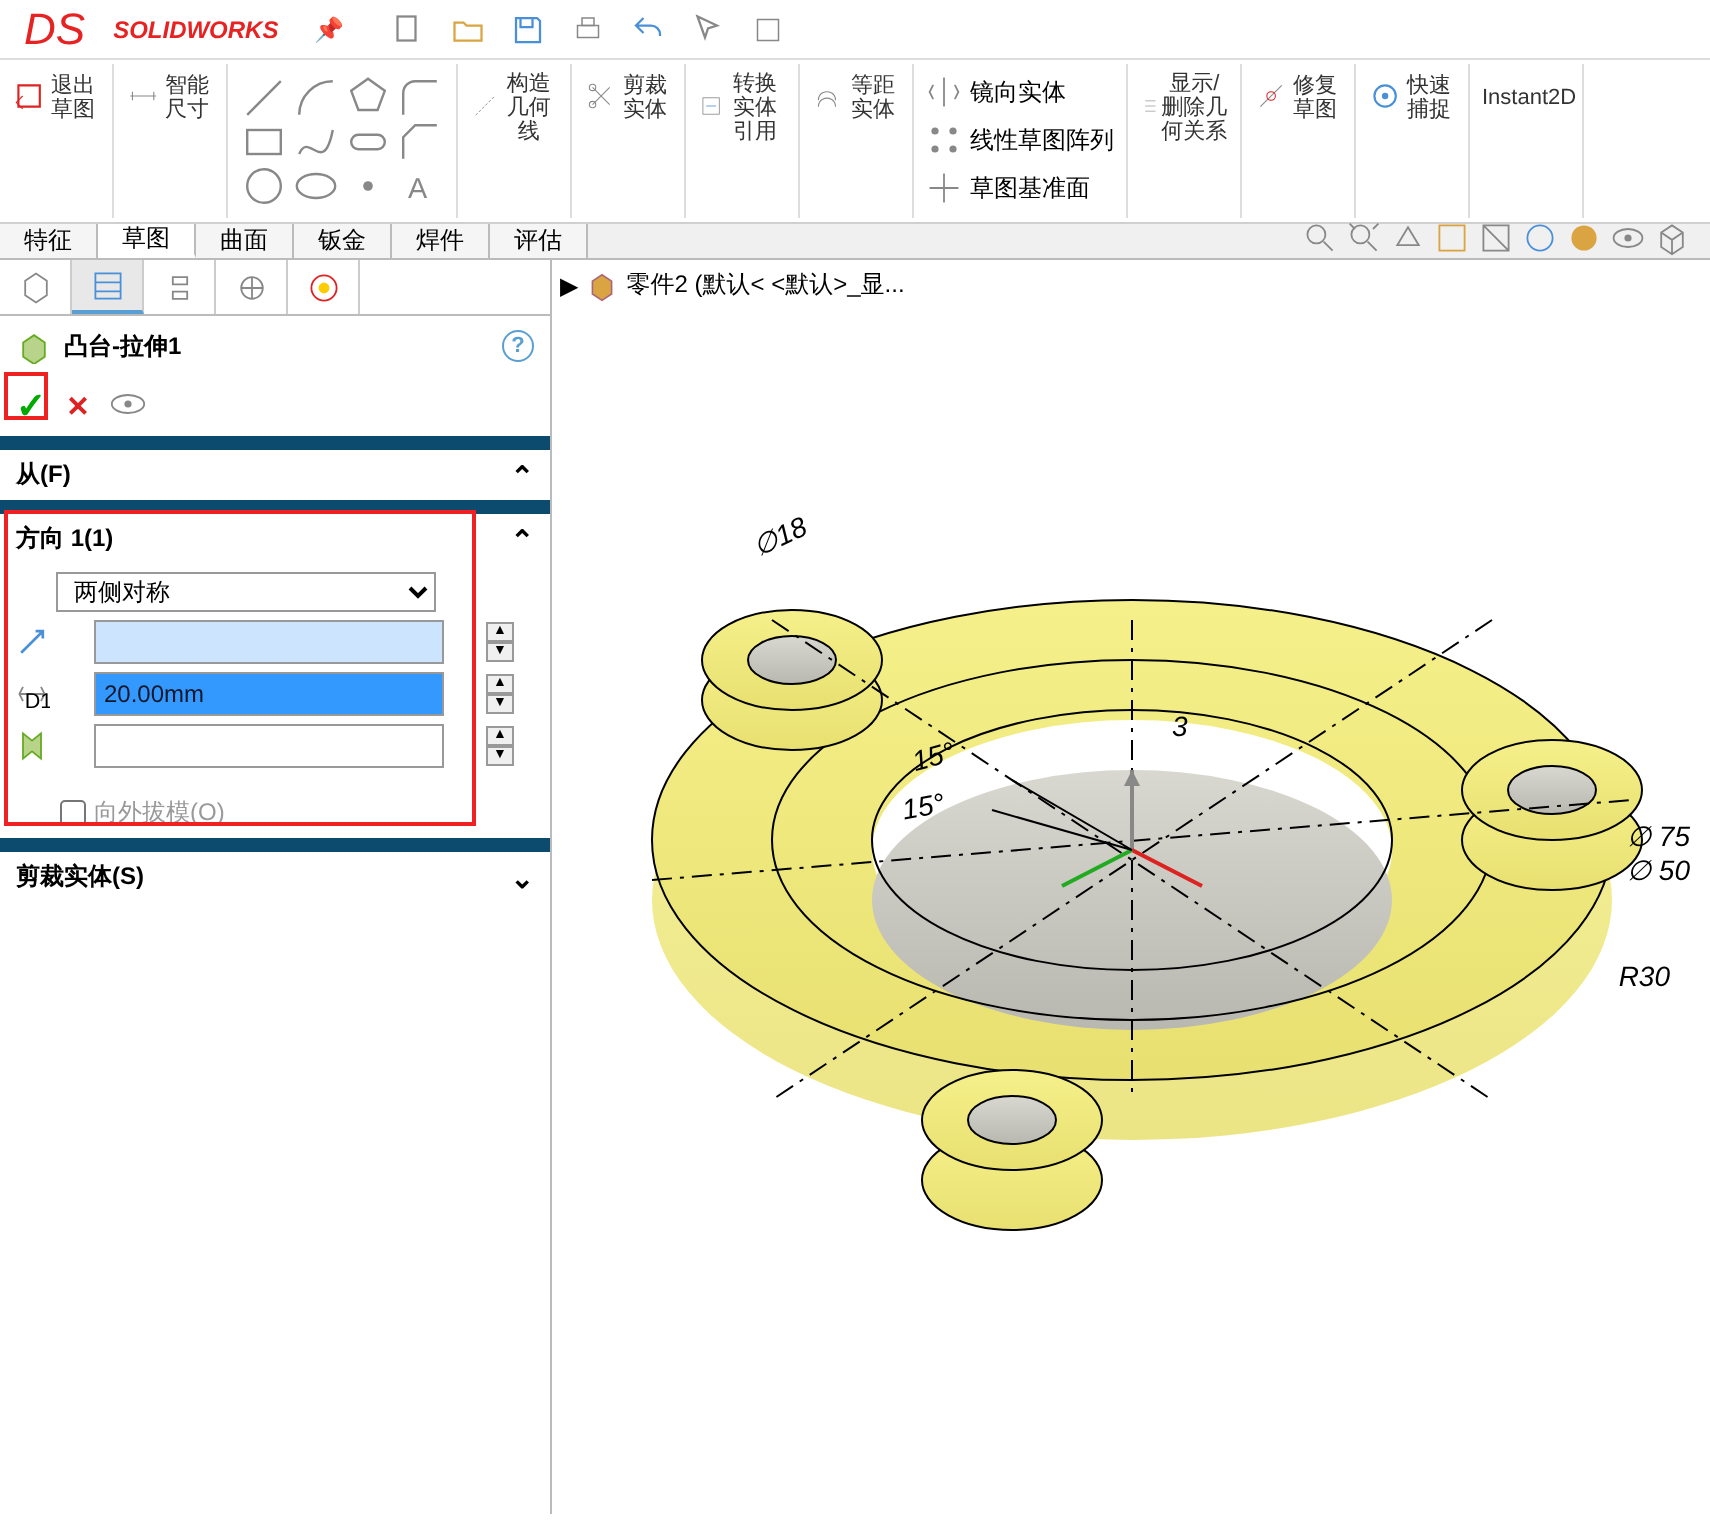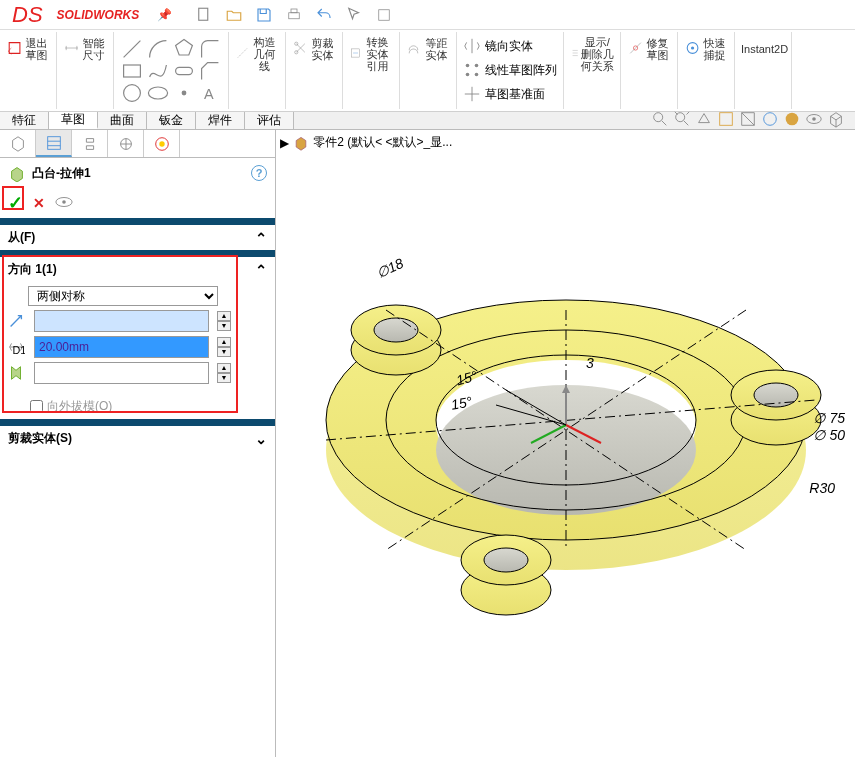--- a/index.html
+++ b/index.html
@@ -52,23 +52,23 @@
 .eye-ic { color: #888; }
 
 .prop-section { border-top: 7px solid #0c4a6e; }
 .prop-head { display: flex; align-items: center; padding: 4px 8px; background: #fff; font-weight: bold; cursor: pointer; }
 .prop-head .caret { margin-left: auto; font-size: 14px; }
 .prop-body { padding: 4px 8px 8px 28px; }
 .prop-select { width: 190px; height: 20px; border: 1px solid #999; background: #fff; font-size: 12px; padding: 0 4px; }
 .prop-input { width: 175px; height: 22px; border: 1px solid #999; background: #fff; padding: 0 4px; }
 .prop-spinner { width: 14px; display: inline-flex; flex-direction: column; }
 .prop-spinner span { height: 10px; border: 1px solid #999; font-size: 7px; text-align: center; line-height: 8px; background: #f0f0f0; }
-.prop-row { display: flex; align-items: center; gap: 8px; margin: 4px 0; margin-left: -22px; }
+.prop-row { display: flex; align-items: center; gap: 21px; margin: 4px 0; margin-left: -22px; }
 .prop-row .ric { width: 20px; height: 20px; display: flex; align-items: center; justify-content: center; }
-.highlight-sel { background: #3399ff; color: #4c1d95; }
+.highlight-sel { background: #3399ff; color: #0f172a; }
 .red-box { position: absolute; border: 2px solid #e22; pointer-events: none; }
 .checkbox-row { display: flex; align-items: center; gap: 4px; padding: 2px 0 4px 30px; }
 
 
 .viewport { flex: 1; position: relative; background: #fff; }
 .vp-breadcrumb { position: absolute; top: 4px; left: 4px; display: flex; align-items: center; gap: 4px; font-size: 12px; }
 .vp-breadcrumb svg { width: 16px; height: 16px; }
 .model-img { position: absolute; top: 120px; left: 20px; width: 570px; height: 420px; }
 .dim-label { position: absolute; font-style: italic; font-size: 14px; }
 </style>

